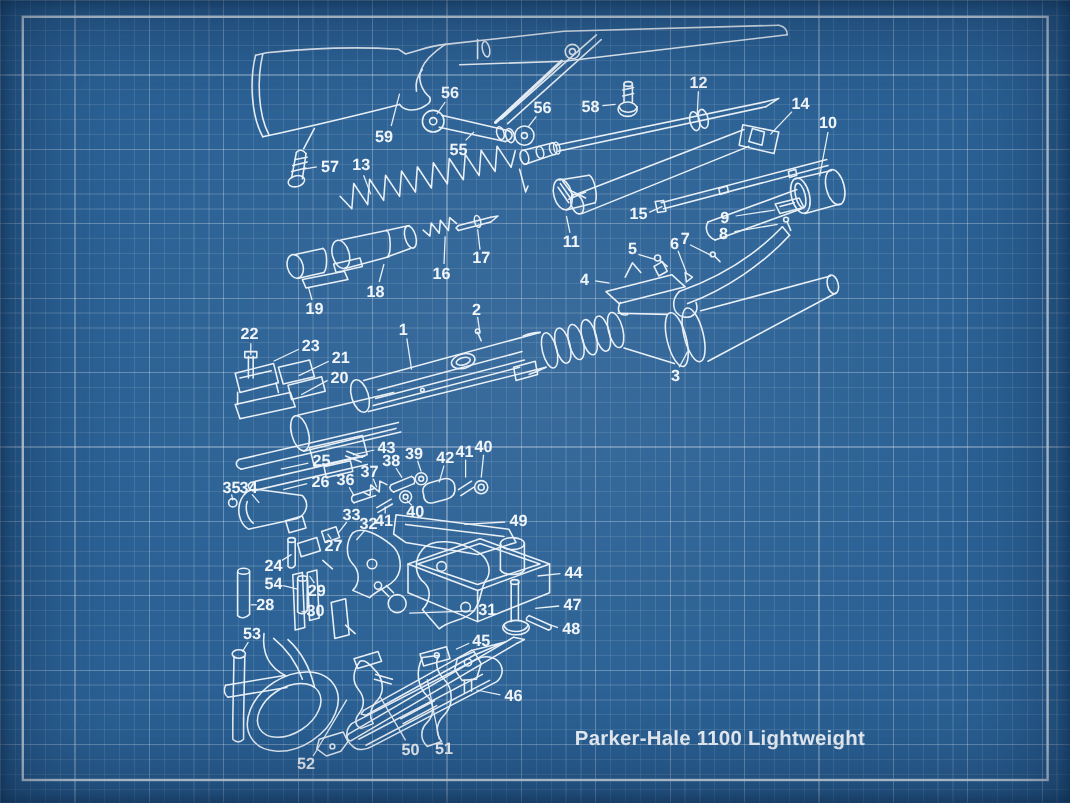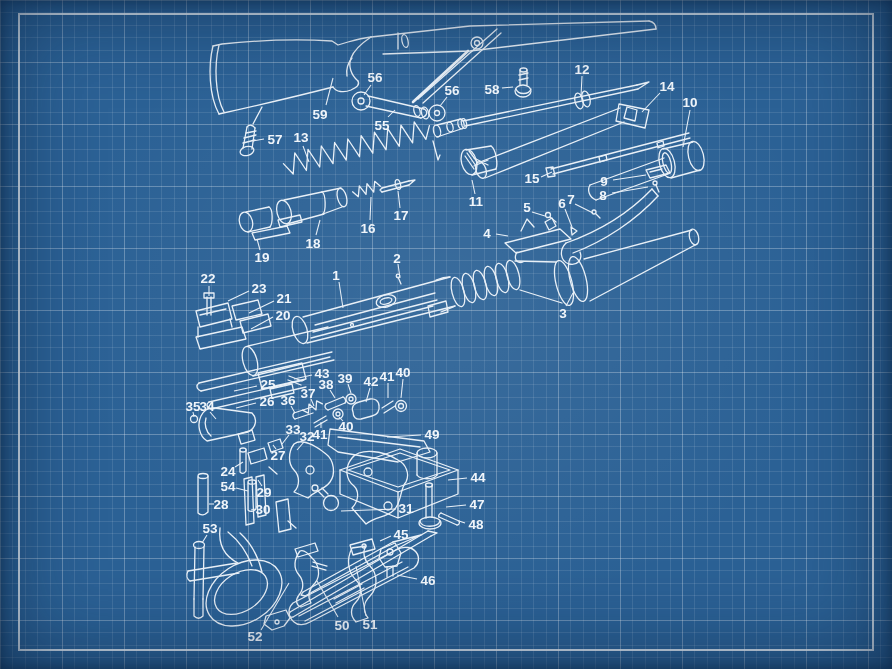--- a/index.html
+++ b/index.html
@@ -469,14 +469,15 @@
         <text x="452" y="94.5" text-anchor="middle" class="plabel">56</text>
         <line x1="264" y1="139" x2="253" y2="141" class="leader"></line>
         <text x="275" y="143.5" text-anchor="middle" class="plabel">57</text>
         <line x1="502" y1="88" x2="513" y2="87" class="leader"></line>
         <text x="492" y="93.5" text-anchor="middle" class="plabel">58</text>
         <line x1="326" y1="105" x2="333" y2="78" class="leader"></line>
         <text x="320" y="118.5" text-anchor="middle" class="plabel">59</text>
       </g>
   </svg>
 
+  <div class="title">Parker-Hale 1100 Lightweight</div>
   <div class="vignette"></div>
 </div>
 
 </body></html>

